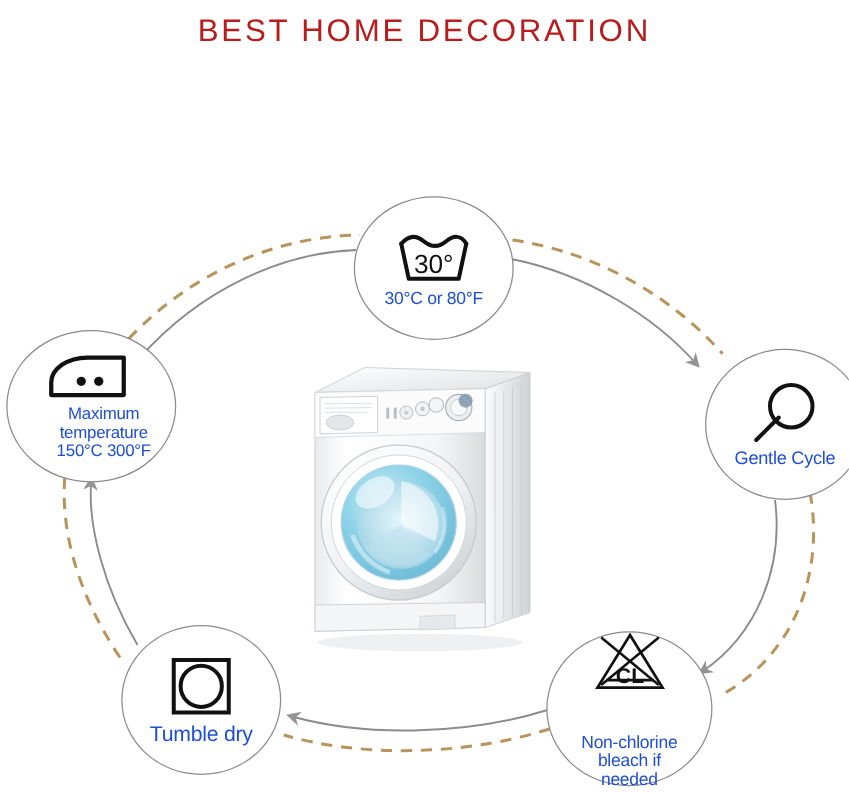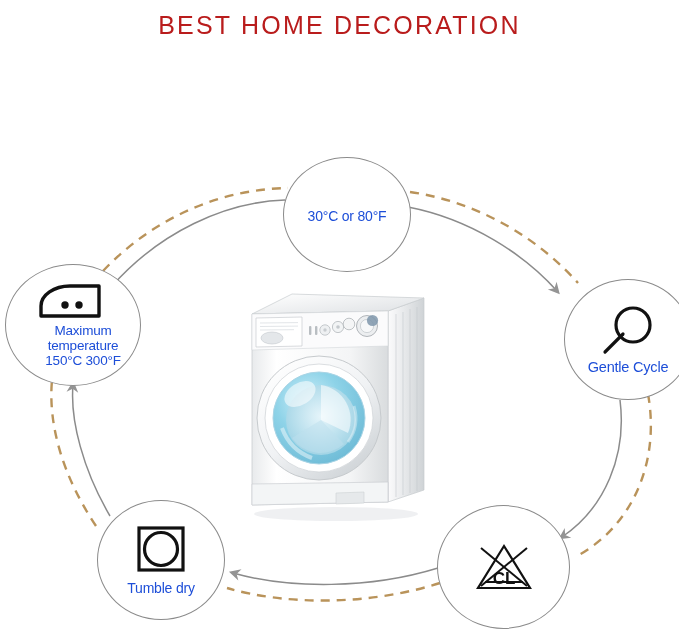--- a/index.html
+++ b/index.html
@@ -98,21 +98,21 @@
   #node-wash   { left: 283px; top: 157px; width: 128px; height: 115px; }
   #node-wash .caption { font-size: 14px; margin-top: 3px; }
 
   #node-iron   { left: 5px;   top: 264px; width: 136px; height: 122px; }
   #node-iron .caption { font-size: 13.5px; line-height: 15px; margin-top: 1px; margin-left: 20px; }
 
   #node-gentle { left: 564px; top: 279px; width: 128px; height: 121px; }
   #node-gentle .caption { font-size: 14.5px; margin-top: 4px; }
 
   #node-tumble { left: 97px;  top: 500px; width: 128px; height: 120px; }
-  #node-tumble .caption { font-size: 14px; margin-top: 8px; }
+  #node-tumble .caption { font-size: 17px; margin-top: 8px; }
 
   #node-bleach { left: 437px; top: 505px; width: 133px; height: 124px; gap: 31px; }
   #node-bleach .caption { font-size: 14px; line-height: 15px; margin-top: 1px; }
 </style>
 </head>
 <body>
 
 <div class="header">
   <h2 class="subtitle">BEST HOME DECORATION</h2>
 </div>
@@ -233,20 +233,27 @@
 
     <ellipse cx="64" cy="116" rx="17" ry="11" fill="#ffffff" opacity="0.55" transform="rotate(-32 64 116)"></ellipse>
     <path d="M46,150 q8,22 30,30" fill="none" stroke="#ffffff" stroke-width="4" opacity="0.45"></path>
     <path d="M118,128 q6,20 -6,36" fill="none" stroke="#ffffff" stroke-width="3" opacity="0.35"></path>
 
     <path d="M16,206 L152,204 L152,224 L16,227 Z" fill="#f3f5f6" stroke="#cbcfd2" stroke-width="0.7"></path>
     <path d="M100,215 L128,214 L128,225 L100,226 Z" fill="#e6e9eb" stroke="#cdd1d4" stroke-width="0.6"></path>
   </svg>
 
   <div class="node" id="node-wash">
+    <span class="glyph">
+      <svg width="62" height="44" viewBox="0 0 62 44">
+        <path d="M5,11 C11,4 17,4 23,9 C29,14 35,14 41,9 C47,4 53,4 57,11" fill="none" stroke="#111" stroke-width="3.2" stroke-linecap="round"></path>
+        <path d="M5,11 L11,39 L51,39 L57,11" fill="none" stroke="#111" stroke-width="3.2" stroke-linejoin="round" stroke-linecap="round"></path>
+        <text x="31" y="34" text-anchor="middle" font-family="'Liberation Sans', sans-serif" font-size="21" font-weight="400" fill="#111">30°</text>
+      </svg>
+    </span>
     <span class="caption">30°C or 80°F</span>
   </div>
 
   <div class="node" id="node-iron">
     <span class="glyph">
       <svg width="72" height="40" viewBox="0 0 72 40">
         <path d="M4,34 L4,24 C4,13 17,4 33,4 L62,4 L62,34 Z" fill="none" stroke="#111" stroke-width="3.4" stroke-linejoin="round"></path>
         <circle cx="28" cy="23" r="3.7" fill="#111"></circle>
         <circle cx="42" cy="23" r="3.7" fill="#111"></circle>
       </svg>
@@ -279,15 +286,18 @@
   <div class="node" id="node-bleach">
     <span class="glyph">
       <svg width="62" height="50" viewBox="0 0 62 50">
         <path d="M31,4 L57,46 L5,46 Z" fill="none" stroke="#111" stroke-width="2.2"></path>
         <line x1="12" y1="40" x2="50" y2="40" stroke="#111" stroke-width="2.2"></line>
         <text x="31" y="42" text-anchor="middle" font-family="'Liberation Sans', sans-serif" font-size="17" font-weight="600" fill="#111">CL</text>
         <line x1="8" y1="6" x2="54" y2="44" stroke="#111" stroke-width="2"></line>
         <line x1="54" y1="6" x2="8" y2="44" stroke="#111" stroke-width="2"></line>
       </svg>
     </span>
+    <span class="caption">Non-chlorine
+bleach if
+needed</span>
   </div>
 
 </div>
 
 </body></html>

